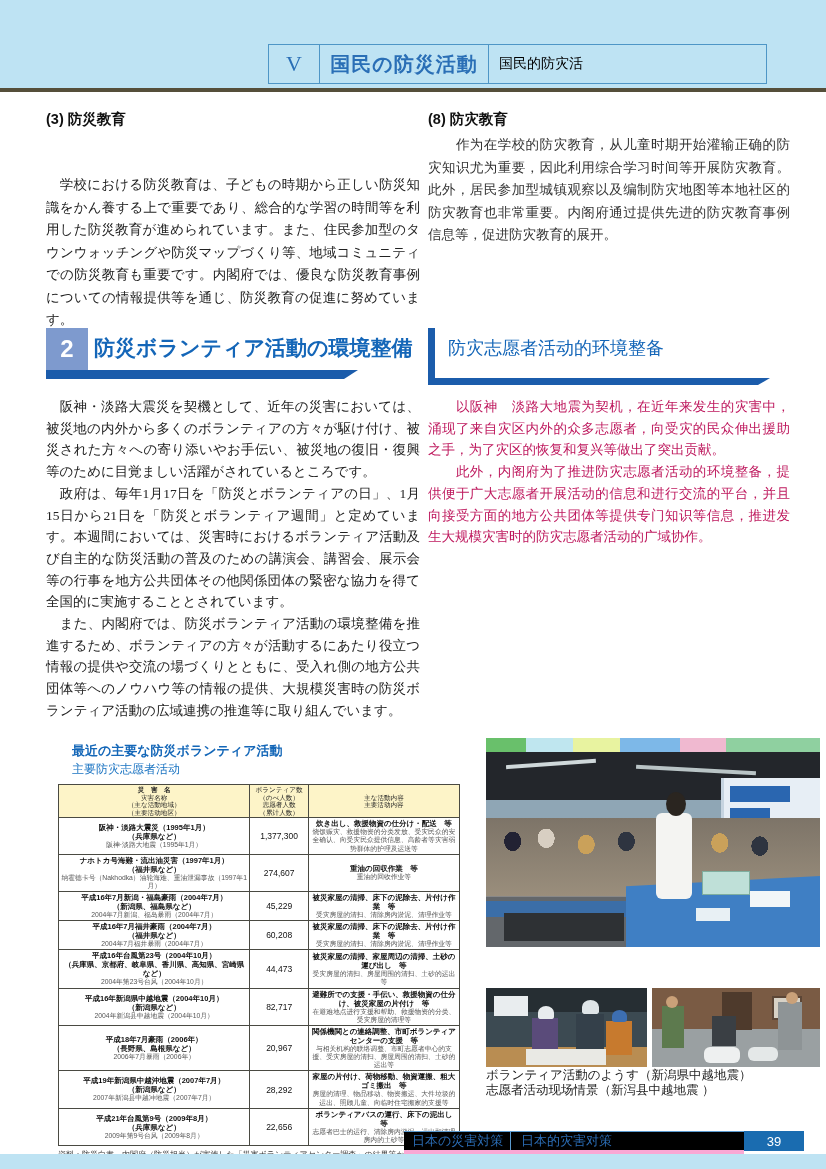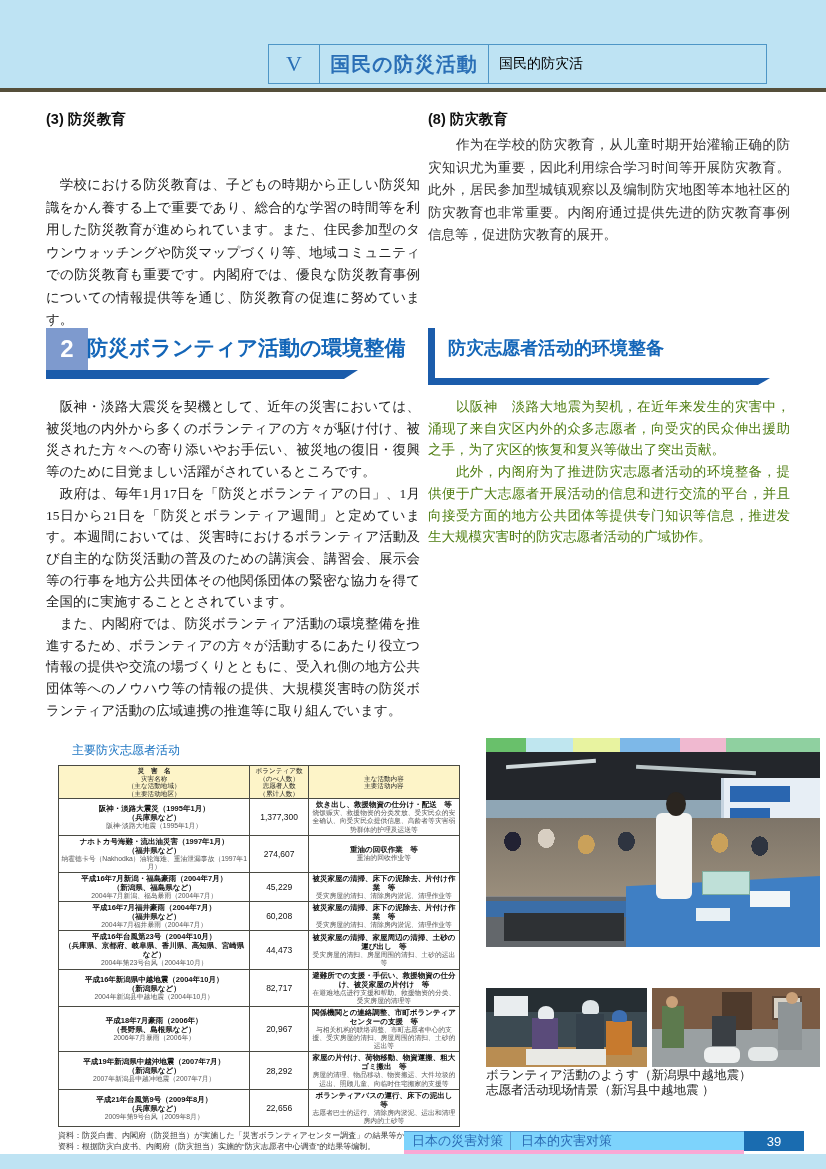--- a/index.html
+++ b/index.html
@@ -20,24 +20,24 @@
   .para{position:absolute;font-family:"Liberation Serif",serif;font-size:13.5px;line-height:22.5px;
         text-align:justify;color:#222;}
   .para p{margin:0;}
   .para2{line-height:21.7px;}
   
   .sec2-left{position:absolute;left:46px;top:328px;width:312px;height:52px;}
   .sec2-left .numbox{position:absolute;left:0;top:0;width:42px;height:42px;background:#7e9ace;
         color:#fff;font-size:24px;font-weight:bold;display:flex;align-items:center;justify-content:center;}
   .sec2-left .bar{position:absolute;left:0;top:42px;width:312px;height:9px;background:#1b5cab;
         clip-path:polygon(0 0,100% 0,calc(100% - 14px) 100%,0 100%);}
-  .sec2-left .ttl{position:absolute;left:41px;top:6px;font-size:21px;font-weight:bold;color:#1466b8;white-space:nowrap;}
+  .sec2-left .ttl{position:absolute;left:48px;top:6px;font-size:21px;font-weight:bold;color:#1466b8;white-space:nowrap;}
   .sec2-right{position:absolute;left:428px;top:328px;width:342px;height:58px;}
   .sec2-right .vbar{position:absolute;left:0;top:0;width:7px;height:50px;background:#1b5cab;}
-  .sec2-right .ttl{position:absolute;left:20px;top:8px;font-size:18px;font-weight:bold;color:#1466b8;white-space:nowrap;}
+  .sec2-right .ttl{position:absolute;left:20px;top:8px;font-size:18px;font-weight:normal;color:#1466b8;white-space:nowrap;}
   .sec2-right .bar{position:absolute;left:0;top:50px;width:342px;height:7px;background:#1b5cab;
         clip-path:polygon(0 0,100% 0,calc(100% - 12px) 100%,0 100%);}
   
   .tblock{position:absolute;left:58px;top:742px;width:402px;}
   .tblock .t1{font-size:13px;font-weight:bold;color:#1467b8;margin:0 0 1px 14px;}
   .tblock .t2{font-size:12px;color:#1b74c2;margin:0 0 6px 14px;}
   table.vtable{border-collapse:collapse;width:402px;table-layout:fixed;}
   .vtable th,.vtable td{border:1px solid #4a4a42;padding:1px 2px;vertical-align:middle;}
   .vtable th{background:#fdf4c8;font-weight:normal;}
   .vtable .hc{font-size:6.6px;line-height:1.15;text-align:center;color:#222;}
@@ -95,21 +95,21 @@
   .p3-door{left:70px;top:4px;width:30px;height:38px;background:#4e3a2c;}
   .p3-win{left:120px;top:8px;width:26px;height:20px;background:#d8d2c6;border:2px solid #5c4636;}
   .p3-sack1{left:52px;bottom:4px;width:36px;height:16px;background:#eef0f0;border-radius:6px;}
   .p3-sack2{left:96px;bottom:6px;width:30px;height:14px;background:#e4e8e8;border-radius:6px;}
   .p3-fig1{left:10px;top:18px;width:22px;height:42px;background:#5d7a4e;}
   .p3-fig2{left:60px;top:28px;width:24px;height:30px;background:#3a3f44;}
   .p3-fig3{right:18px;top:14px;width:24px;height:48px;background:#8e9496;}
   .p3-head1{left:14px;top:8px;width:12px;height:12px;background:#caa179;border-radius:50%;}
   .p3-head3{right:22px;top:4px;width:12px;height:12px;background:#caa179;border-radius:50%;}
   
-  .foot-bar{position:absolute;left:404px;top:1131px;width:340px;height:18px;background:#7dd3fc;
+  .foot-bar{position:absolute;left:404px;top:1131px;width:340px;height:18px;background:#000000;
       border-top:1px solid #5b9bd0;border-bottom:4px solid #f9a8d4;display:flex;align-items:center;}
   .foot-bar .jp{color:#2b6cb4;font-size:13px;padding-left:8px;width:98px;}
   .foot-bar .div{width:1px;height:18px;background:#5b9bd0;margin-right:10px;}
   .foot-bar .cn{color:#2b6cb4;font-size:13px;}
   .foot-page{position:absolute;left:744px;top:1131px;width:60px;height:20px;background:#1a6cb0;
       color:#fff;font-size:13px;display:flex;align-items:center;justify-content:center;}
   .band-bottom{position:absolute;left:0;top:1154px;width:826px;height:15px;background:#bee3f3;}
 </style>
 </head>
 <body>
@@ -139,26 +139,27 @@
     <div class="vbar"></div>
     <div class="ttl">防灾志愿者活动的环境整备</div>
     <div class="bar"></div>
   </div>
 
   <div class="para para2" style="left:46px;top:396px;width:374px;">
     <p>　阪神・淡路大震災を契機として、近年の災害においては、被災地の内外から多くのボランティアの方々が駆け付け、被災された方々への寄り添いやお手伝い、被災地の復旧・復興等のために目覚ましい活躍がされているところです。</p>
     <p>　政府は、毎年1月17日を「防災とボランティアの日」、1月15日から21日を「防災とボランティア週間」と定めています。本週間においては、災害時におけるボランティア活動及び自主的な防災活動の普及のための講演会、講習会、展示会等の行事を地方公共団体その他関係団体の緊密な協力を得て全国的に実施することとされています。</p>
     <p>　また、内閣府では、防災ボランティア活動の環境整備を推進するため、ボランティアの方々が活動するにあたり役立つ情報の提供や交流の場づくりとともに、受入れ側の地方公共団体等へのノウハウ等の情報の提供、大規模災害時の防災ボランティア活動の広域連携の推進等に取り組んでいます。</p>
   </div>
-  <div class="para para2" style="left:428px;top:396px;width:362px;color:#4d7c0f;">
+  <div class="para para2" style="left:428px;top:396px;width:362px;color:#be185d;">
     <p>　　以阪神　淡路大地震为契机，在近年来发生的灾害中，涌现了来自灾区内外的众多志愿者，向受灾的民众伸出援助之手，为了灾区的恢复和复兴等做出了突出贡献。</p>
     <p>　　此外，内阁府为了推进防灾志愿者活动的环境整备，提供便于广大志愿者开展活动的信息和进行交流的平台，并且向接受方面的地方公共团体等提供专门知识等信息，推进发生大规模灾害时的防灾志愿者活动的广域协作。</p>
   </div>
 
   <div class="tblock">
+    <div class="t1">最近の主要な防災ボランティア活動</div>
     <div class="t2">主要防灾志愿者活动</div>
     <table class="vtable">
       <colgroup>
           <col class="c1">
           <col class="c2">
           <col class="c3">
         </colgroup>
       <tbody>
           <tr>
         <th class="hc">

